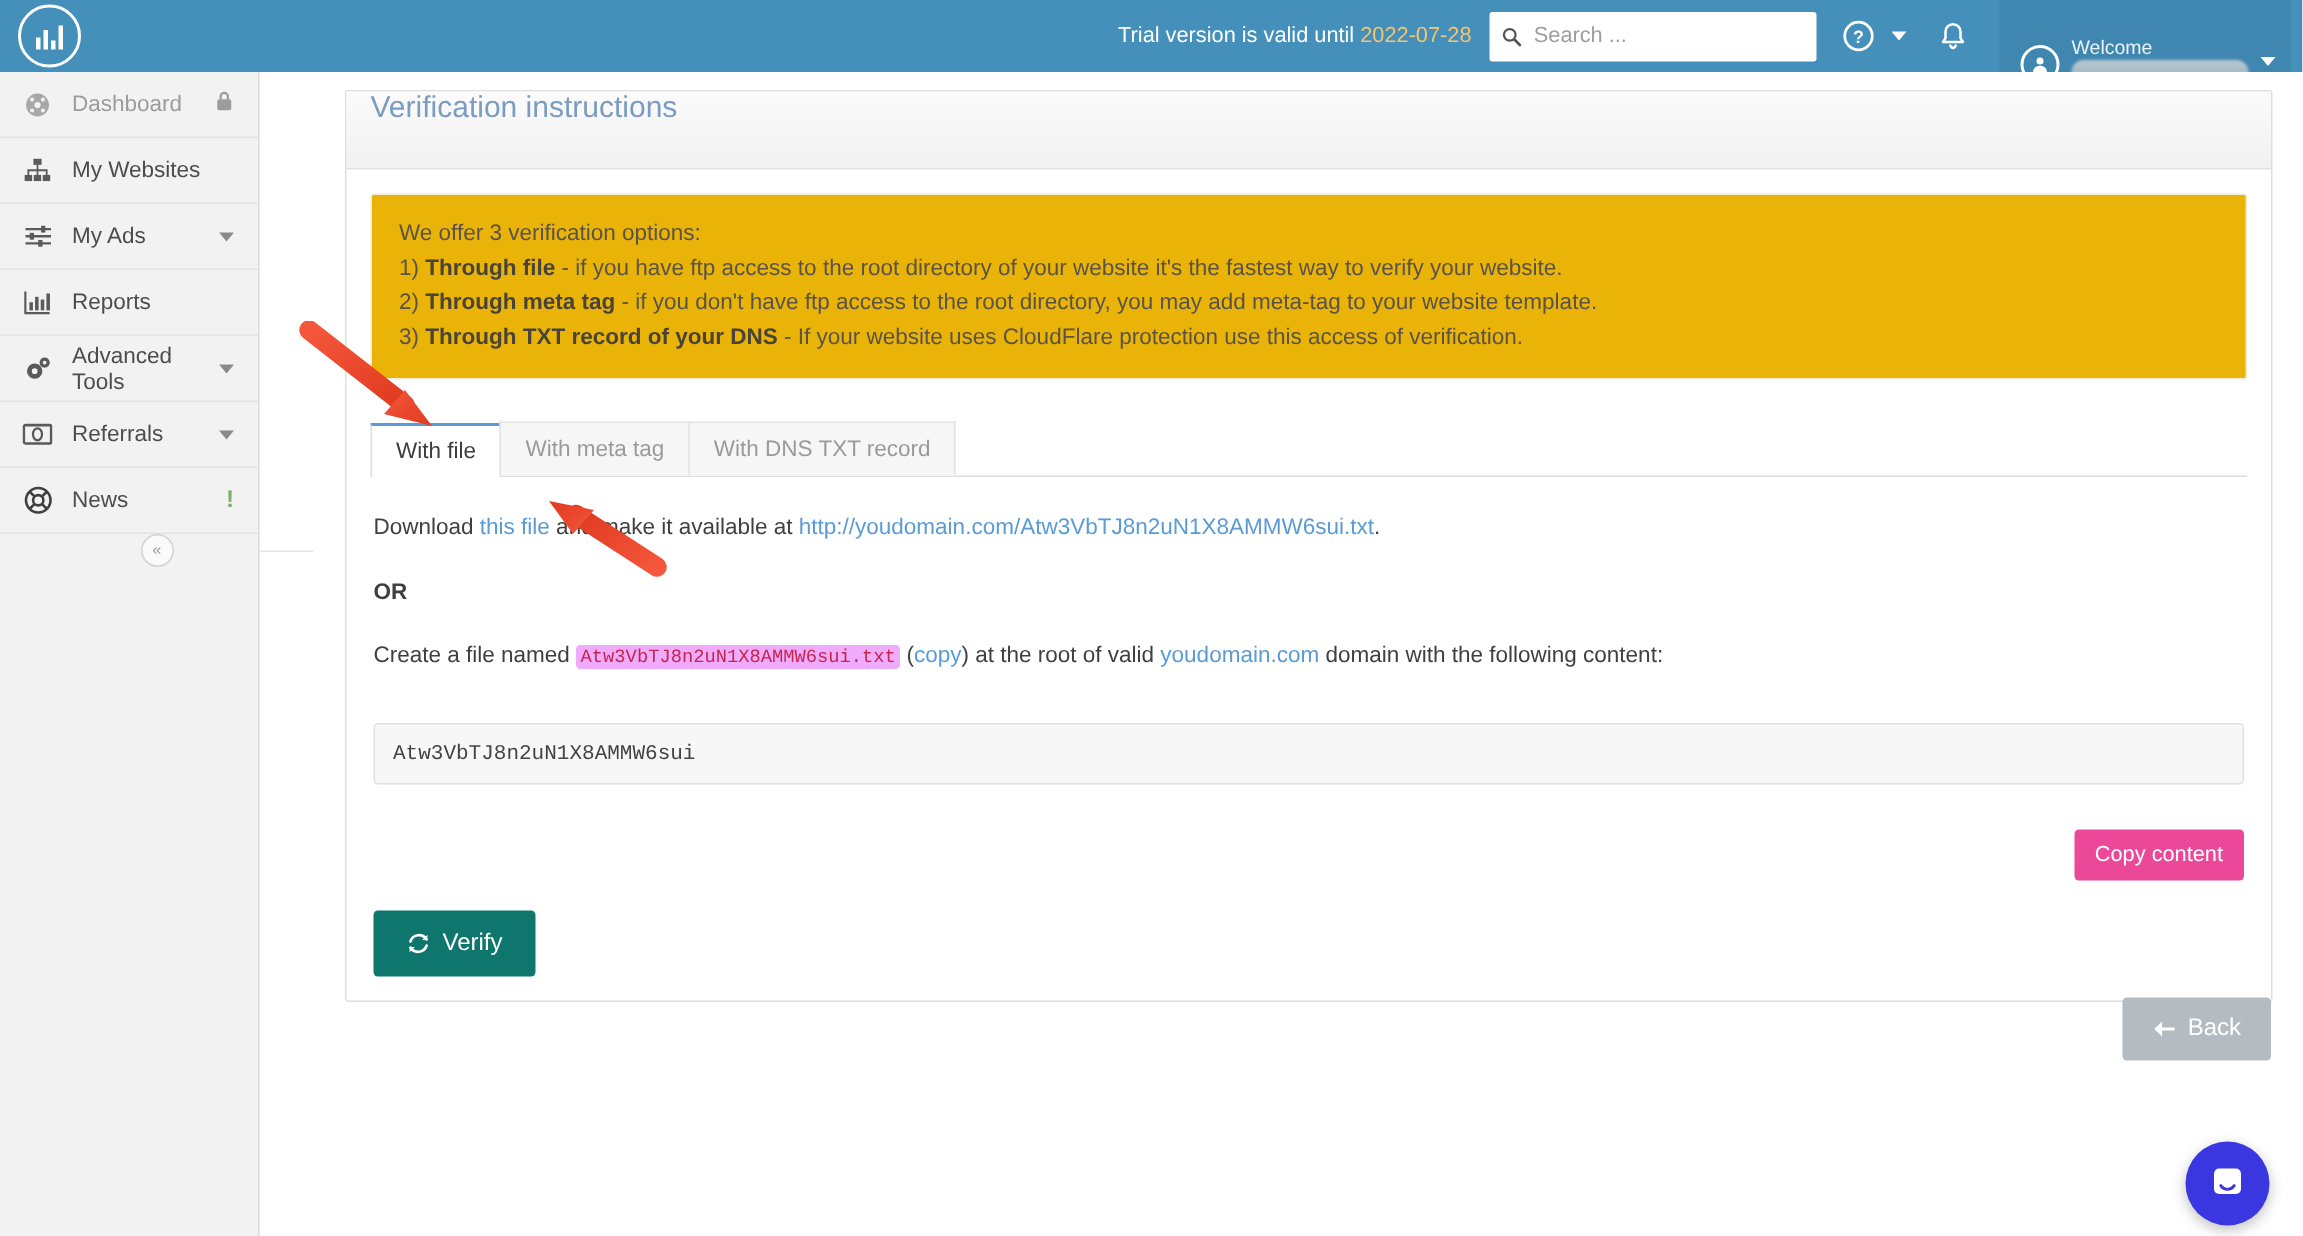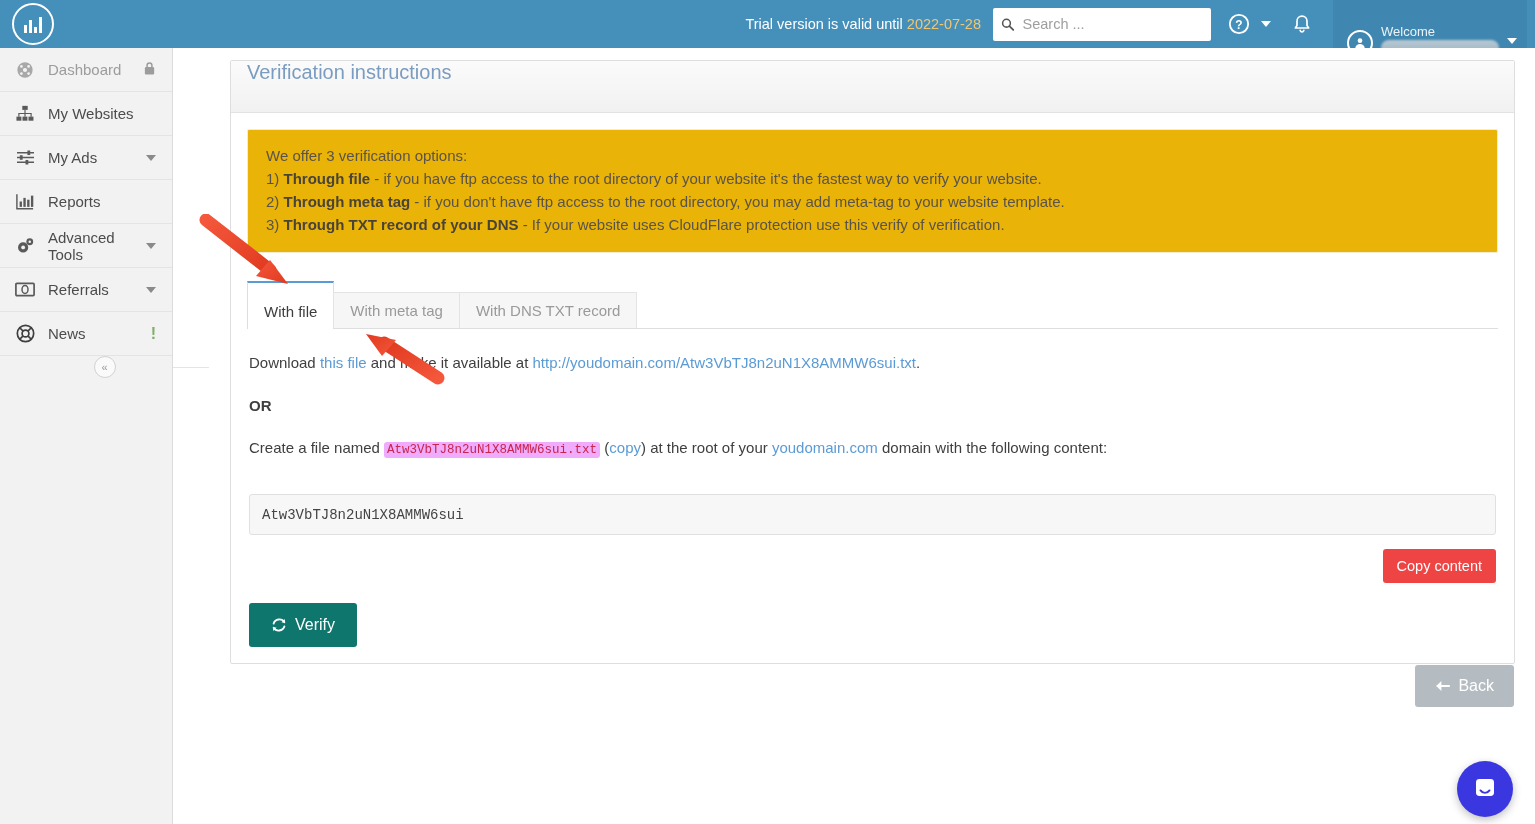--- a/index.html
+++ b/index.html
@@ -140,21 +140,21 @@
     border-bottom:1px solid #dedede;
   }
   .tab {
     font-size:15px; padding:9px 16px 9px 16px; cursor:pointer;
     border:1px solid transparent; border-bottom:none; color:#9a9a9a;
     background:#f6f6f6; border-color:#e4e4e4;
     margin-right:-1px;
   }
   .tab.active {
     background:#fff; color:#3d3d3d; border-color:#dedede;
-    border-top:2px solid #5b9bd5; margin-bottom:-1px; padding-top:20px;
+    border-top:2px solid #5b9bd5; margin-bottom:-1px; padding-top:8px;
   }
 
   #tab-content { padding:22px 2px 0 2px; font-size:15px; color:#3f3f3f; }
   .line { margin:0 0 0 0; line-height:24px; }
   a.lnk { color:#5b9bd5; text-decoration:none; }
   .or-row { font-weight:bold; margin-top:22px; color:#3f3f3f; }
   .mono-red {
     font-family:"Liberation Mono", monospace; font-size:12.5px;
     color:#c7254e; background:#f0abfc; padding:1px 3px; border-radius:3px;
   }
@@ -162,23 +162,24 @@
 
   #code-box {
     margin-top:32px; height:41px; background:#f7f7f7;
     border:1px solid #e0e0e0; border-radius:3px;
     display:flex; align-items:center; padding:0 12px;
     font-family:"Liberation Mono", monospace; font-size:14px; color:#444;
   }
 
   #copy-row { display:flex; justify-content:flex-end; margin-top:14px; }
   .btn-grey {
-    background:#ef4444; color:#fff; border:none; border-radius:3px;
+    background:#ec4899; color:#fff; border:none; border-radius:3px;
     font-size:14.5px; padding:9px 14px; cursor:pointer;
     font-family:"Liberation Sans", sans-serif;
+    margin-top:16px;
   }
   #verify-btn {
     margin-top:20px; background:#0f766e; color:#fff; border:none; border-radius:3px;
     font-size:16px; padding:13px 22px; cursor:pointer;
     display:inline-flex; align-items:center; gap:8px;
     font-family:"Liberation Sans", sans-serif;
   }
 
   #back-btn {
     position:absolute; right:21px; top:617px;
@@ -386,40 +387,40 @@
         <div>
           <span>1)</span>
           <b>Through file</b><span> - if you have ftp access to the root directory of your website it's the fastest way to verify your website.</span>
         </div>
         <div>
           <span>2)</span>
           <b>Through meta tag</b><span> - if you don't have ftp access to the root directory, you may add meta-tag to your website template.</span>
         </div>
         <div>
           <span>3)</span>
-          <b>Through TXT record of your DNS</b><span> - If your website uses CloudFlare protection use this verify of verification.</span>
+          <b>Through TXT record of your DNS</b><span> - If your website uses CloudFlare protection use this access of verification.</span>
         </div>
       </div>
 
       <div id="tabs">
         <div class="tab active">With file</div>
         <div class="tab">With meta tag</div>
         <div class="tab">With DNS TXT record</div>
       </div>
 
       <div id="tab-content">
 
         <div class="line">
           <span>Download </span><a class="lnk" href="#">this file</a><span> and make it available at </span><a class="lnk" href="#">http://youdomain.com/Atw3VbTJ8n2uN1X8AMMW6sui.txt</a><span>.</span>
         </div>
 
         <div class="or-row">OR</div>
 
         <div class="line" id="create-line">
-          <span>Create a file named </span><code class="mono-red">Atw3VbTJ8n2uN1X8AMMW6sui.txt</code><span> (</span><a class="lnk" href="#">copy</a><span>) </span><span>at the root of your </span><a class="lnk" href="#">youdomain.com</a><span> domain with the following content:</span>
+          <span>Create a file named </span><code class="mono-red">Atw3VbTJ8n2uN1X8AMMW6sui.txt</code><span> (</span><a class="lnk" href="#">copy</a><span>) </span><span>at the root of valid </span><a class="lnk" href="#">youdomain.com</a><span> domain with the following content:</span>
         </div>
 
         <div id="code-box">
           <span>Atw3VbTJ8n2uN1X8AMMW6sui</span>
         </div>
 
         <div id="copy-row">
           <button class="btn-grey">Copy content</button>
         </div>
 

